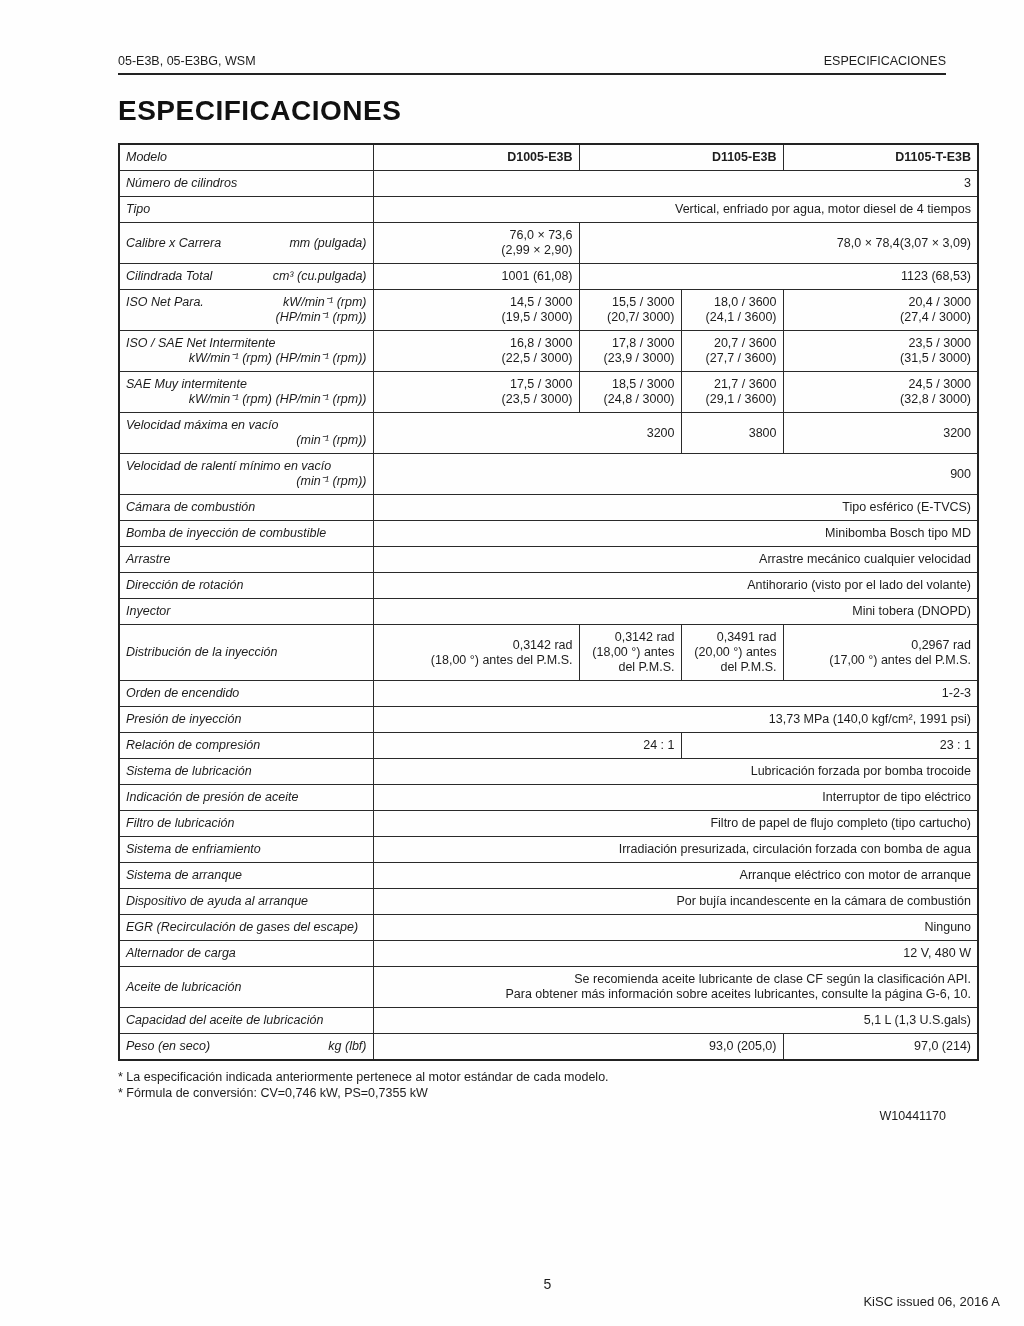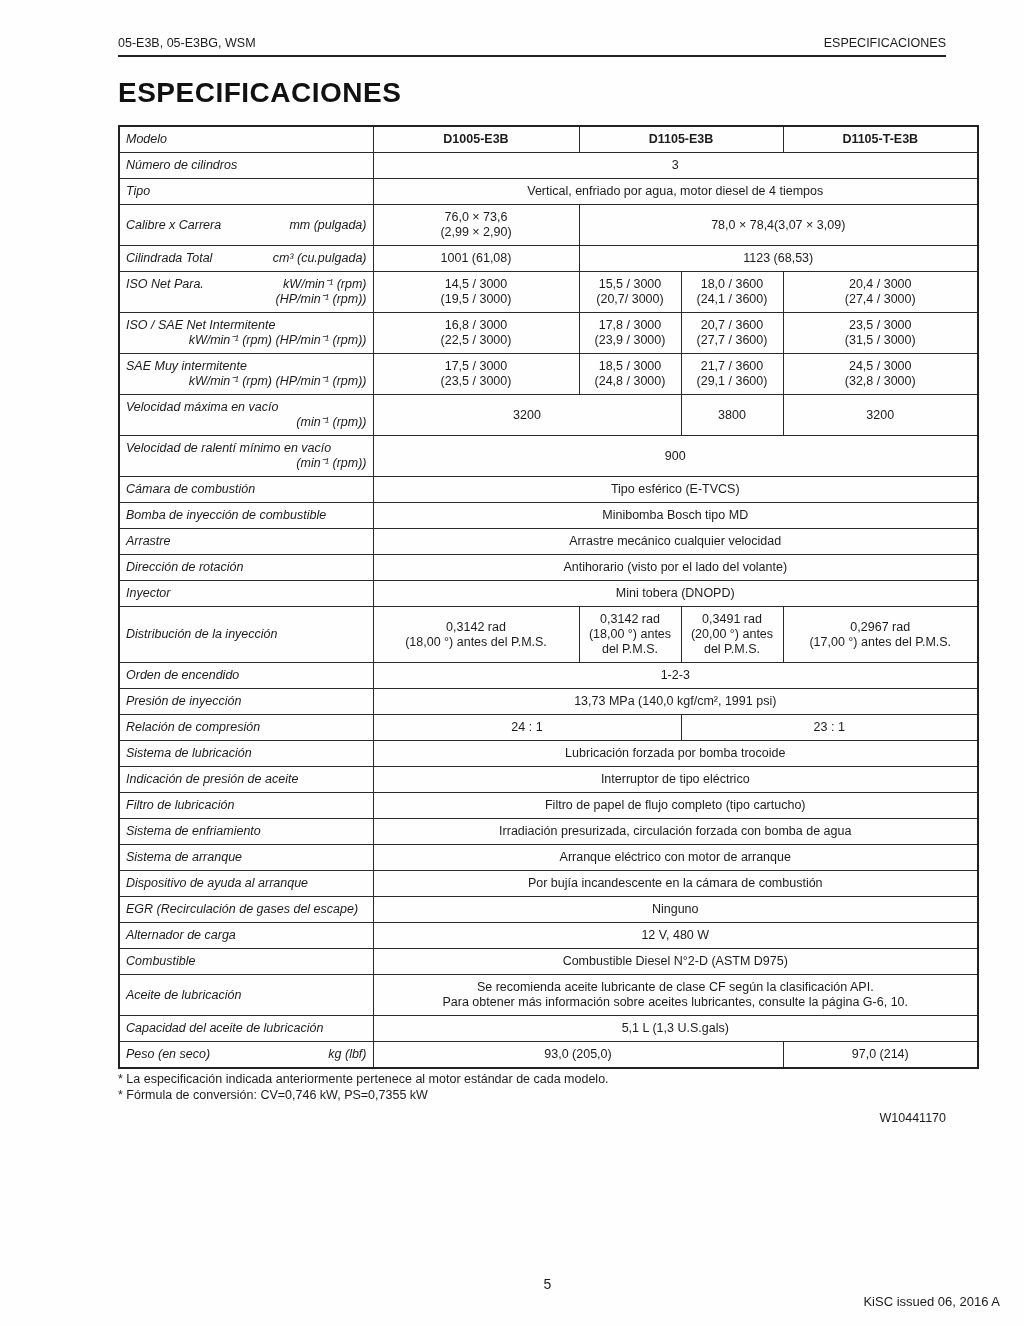--- a/index.html
+++ b/index.html
@@ -2,47 +2,47 @@
 <html><head>
 <meta charset="utf-8">
 <style>
   * { margin:0; padding:0; box-sizing:border-box; }
   html,body { background:#ffffff; }
   body { font-family:"Liberation Sans", sans-serif; color:#1c1c1c; }
   .page {
     position:relative; width:1024px; height:1326px; background:#fefefe;
     overflow:hidden;
   }
-  .content { position:absolute; left:118px; top:0; width:828px; }
+  .content { position:absolute; left:118px; top:18px; width:828px; }
   .running-header {
     margin-top:36px; display:flex; justify-content:space-between;
     font-size:12.5px; line-height:15px;
     border-bottom:2px solid #222; padding-bottom:4px;
   }
   .doc-title {
     margin-top:20px; margin-bottom:16px;
     font-size:28px; font-weight:bold; letter-spacing:0.5px; color:#111;
   }
   table.spec {
     width:859px; border-collapse:collapse; table-layout:fixed;
     border:2px solid #222;
   }
   table.spec td {
     border:1px solid #2a2a2a;
     font-size:12.5px; line-height:15px;
     padding:5px 6px; vertical-align:middle;
   }
   td.lbl { text-align:left;font-style:italic; }
-  td.val { text-align:center; white-space:pre-line; }
+  td.val { text-align:right; white-space:pre-line; }
   tr.model-row td.val { font-weight:bold; }
   .l1 { display:flex; justify-content:space-between; gap:4px; }
   .l1 .lu { text-align:right; white-space:nowrap; }
   .l2 { text-align:right; }
   .l2:empty { display:none; }
-  .footnotes { margin-top:2px; font-size:12.5px; line-height:16px; }
+  .footnotes { margin-top:8px; font-size:12.5px; line-height:16px; }
   .doc-code { margin-top:8px; text-align:right; font-size:12.5px; }
   .page-number {
     position:absolute; left:118px; width:859px; top:1276px;
     text-align:center; font-size:14px;
   }
   .issue-note {
     position:absolute; right:24px; top:1294px;
     font-size:13px;
   }
 </style>
@@ -326,28 +326,20 @@
           <td class="lbl">
               <div class="l1">
                 <span>Alternador de carga</span>
               </div>
             </td>
           <td class="val" colspan="4">12 V, 480 W</td>
         </tr>
         <tr>
           <td class="lbl">
               <div class="l1">
-                <span>Combustible</span>
-              </div>
-            </td>
-          <td class="val" colspan="4">Combustible Diesel N°2-D (ASTM D975)</td>
-        </tr>
-        <tr>
-          <td class="lbl">
-              <div class="l1">
                 <span>Aceite de lubricación</span>
               </div>
             </td>
           <td class="val" colspan="4">Se recomienda aceite lubricante de clase CF según la clasificación API.
 Para obtener más información sobre aceites lubricantes, consulte la página G-6, 10.</td>
         </tr>
         <tr>
           <td class="lbl">
               <div class="l1">
                 <span>Capacidad del aceite de lubricación</span>

